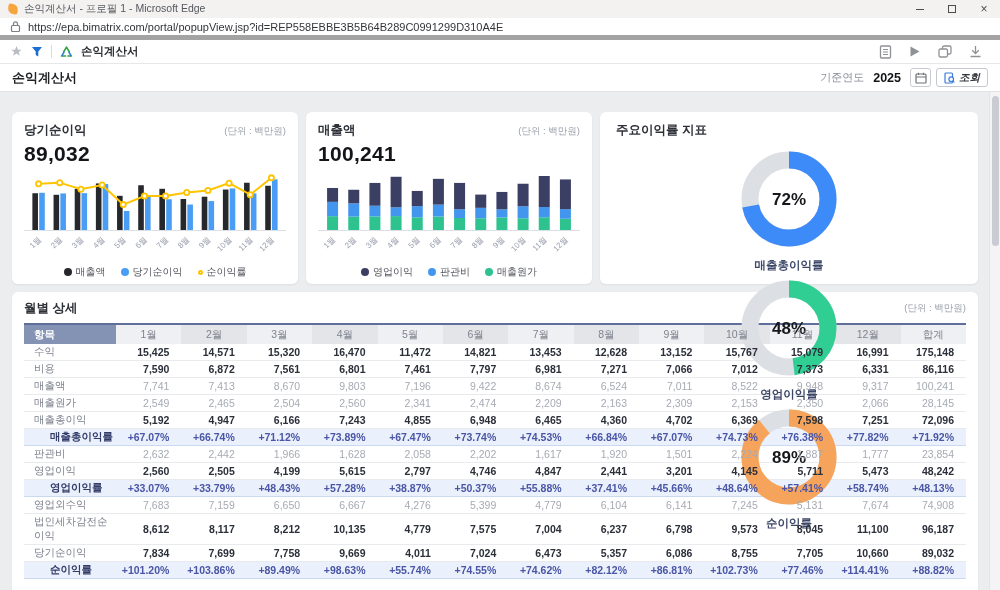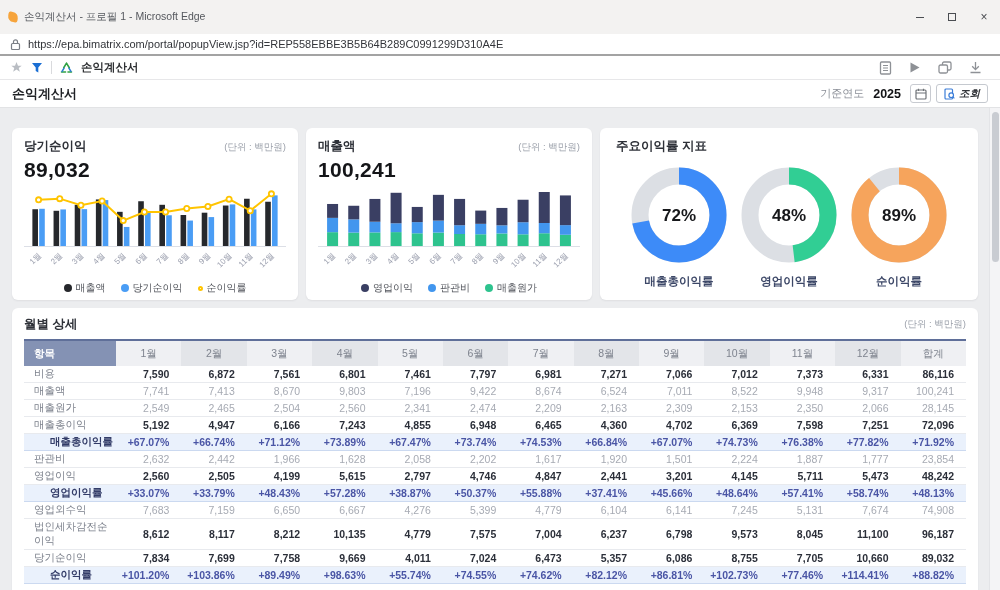--- a/index.html
+++ b/index.html
@@ -1,30 +1,30 @@
 <!DOCTYPE html>
 <html><head>
 <meta charset="utf-8">
 <style>
   * { margin:0; padding:0; box-sizing:border-box; }
   html,body { width:1000px; height:590px; overflow:hidden;
     font-family:"Liberation Sans","DejaVu Sans",sans-serif; background:#fff; }
 
   
-  .titlebar { height:34px; background:#F3F2F1; display:flex; align-items:center;
+  .titlebar { height:18px; background:#F3F2F1; display:flex; align-items:center;
     padding:0 0 0 8px; font-size:10.5px; color:#55585e; gap:6px; }
   .favicon { width:10px; height:10px; border-radius:2px 6px 2px 6px; background:#F6A43C;
     transform:rotate(10deg); flex:0 0 auto; }
   .win-controls { margin-left:auto; display:flex; height:18px; }
   .win-btn { width:32px; height:18px; display:flex; align-items:center; justify-content:center; color:#4a4d52; }
   .glyph-min { width:8px; height:1px; background:#4a4d52; display:inline-block; }
   .glyph-max { width:8px; height:8px; border:1px solid #4a4d52; display:inline-block; }
   .glyph-close { font-size:12px; line-height:1; }
 
-  .urlbar { height:22px; background:#fff; border-bottom:2px solid #a3a3a3; display:flex;
+  .urlbar { height:22px; background:#fff; border-bottom:5px solid #a3a3a3; display:flex;
     align-items:center; padding:0 10px; gap:7px; font-size:11px; color:#33353a; }
 
   .favbar { height:24px; background:#fff; border-bottom:1px solid #E7E7E9; display:flex;
     align-items:center; padding:0 10px; gap:8px; }
   .fav-sep { width:1px; height:13px; background:#D9DADD; }
   .fav-label { font-size:11.5px; color:#2e3033; font-weight:700; }
   .chrome-tools { margin-left:auto; display:flex; gap:17px; padding-right:8px; align-items:center; }
 
   .pagehead { height:28px; background:#fff; border-bottom:1px solid #E2E3E5; display:flex;
     align-items:center; padding:0 12px; }
@@ -51,32 +51,32 @@
   .card-head { display:flex; align-items:baseline; }
   .card-title { font-size:12.5px; font-weight:700; color:#2E3138; }
   .card-unit { margin-left:auto; font-size:9.5px; color:#9CA1AB; }
   .card-value { font-size:21px; font-weight:800; color:#141518; margin-top:3px; letter-spacing:.3px; }
   .legend { display:flex; justify-content:center; gap:15px; margin-top:1px; font-size:10px;
     color:#4E5158; align-items:center; }
   .legend-item { display:flex; align-items:center; gap:4px; }
   .dot { width:8px; height:8px; border-radius:50%; display:inline-block; }
   .ring { width:5px; height:5px; border:2px solid #FFC400; background:#fff; border-radius:50%; display:inline-block; }
 
-  .donuts { display:flex; justify-content:center; margin-top:5px; }
+  .donuts { display:flex; justify-content:space-between; margin-top:5px;flex-direction:column; }
   .donut { display:flex; flex-direction:column; align-items:center; }
   .donut-label { font-size:11.5px; font-weight:700; color:#3C4767; margin-top:4px; }
 
   .table-card { margin-top:8px; padding:8px 12px; height:302px; }
   .table-head { display:flex; align-items:center; margin-bottom:6px; }
   .section-title { font-size:12.5px; font-weight:700; color:#2E3138; }
   .table-unit { margin-left:auto; font-size:9.5px; color:#9CA1AB; }
 
   table { width:100%; border-collapse:collapse; table-layout:fixed; font-size:10.5px; }
   thead tr { border-top:2px solid #5F6F99; }
-  th { height:26px; font-weight:400; }
+  th { height:20px; font-weight:400; }
   th.item-col { background:#8492B4; color:#fff; text-align:left; padding-left:10px; font-weight:700; }
   th.month { color:#7E838E; text-align:center; }
   th.m-a { background:#EFF0F3; } th.m-b { background:#E3E5E9; }
   tbody td { border-bottom:1px solid #E8EAEE; height:15px; padding:1px 12px 1px 0;
     text-align:right; color:#A6AAB3; }
   tbody td.label { text-align:left; padding:1px 0 1px 10px; color:#7A7F8A; }
   tr.bold td { color:#2B2F39; font-weight:700; }
   tr.bold td.label { color:#7A7F8A; font-weight:400; }
   tr.ratio { background:#EAF1FC; }
   tr.ratio td { color:#4A55A5; font-weight:700; border-top:1px solid #CBD9F0; border-bottom:1px solid #CBD9F0; }
@@ -382,20 +382,36 @@
             <th class="month m-b">8월</th>
             <th class="month m-a">9월</th>
             <th class="month m-b">10월</th>
             <th class="month m-a">11월</th>
             <th class="month m-b">12월</th>
             <th class="month m-a">합계</th>
           </tr>
         </thead>
         <tbody>
           <tr class="bold">
+            <td class="label">수익</td>
+            <td>15,425</td>
+            <td>14,571</td>
+            <td>15,320</td>
+            <td>16,470</td>
+            <td>11,472</td>
+            <td>14,821</td>
+            <td>13,453</td>
+            <td>12,628</td>
+            <td>13,152</td>
+            <td>15,767</td>
+            <td>15,079</td>
+            <td>16,991</td>
+            <td>175,148</td>
+          </tr>
+          <tr class="bold">
             <td class="label">비용</td>
             <td>7,590</td>
             <td>6,872</td>
             <td>7,561</td>
             <td>6,801</td>
             <td>7,461</td>
             <td>7,797</td>
             <td>6,981</td>
             <td>7,271</td>
             <td>7,066</td>

